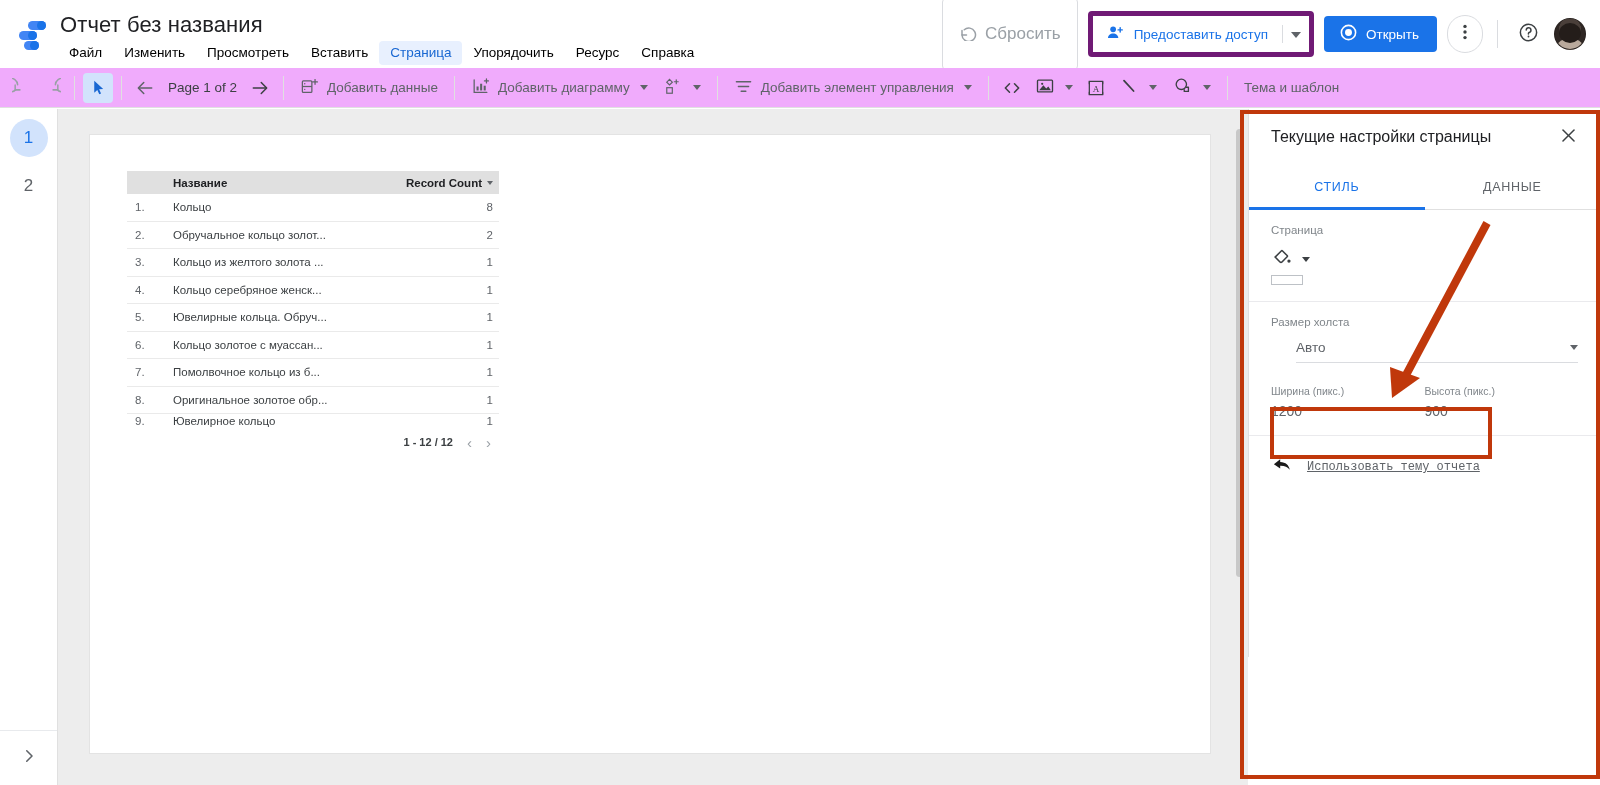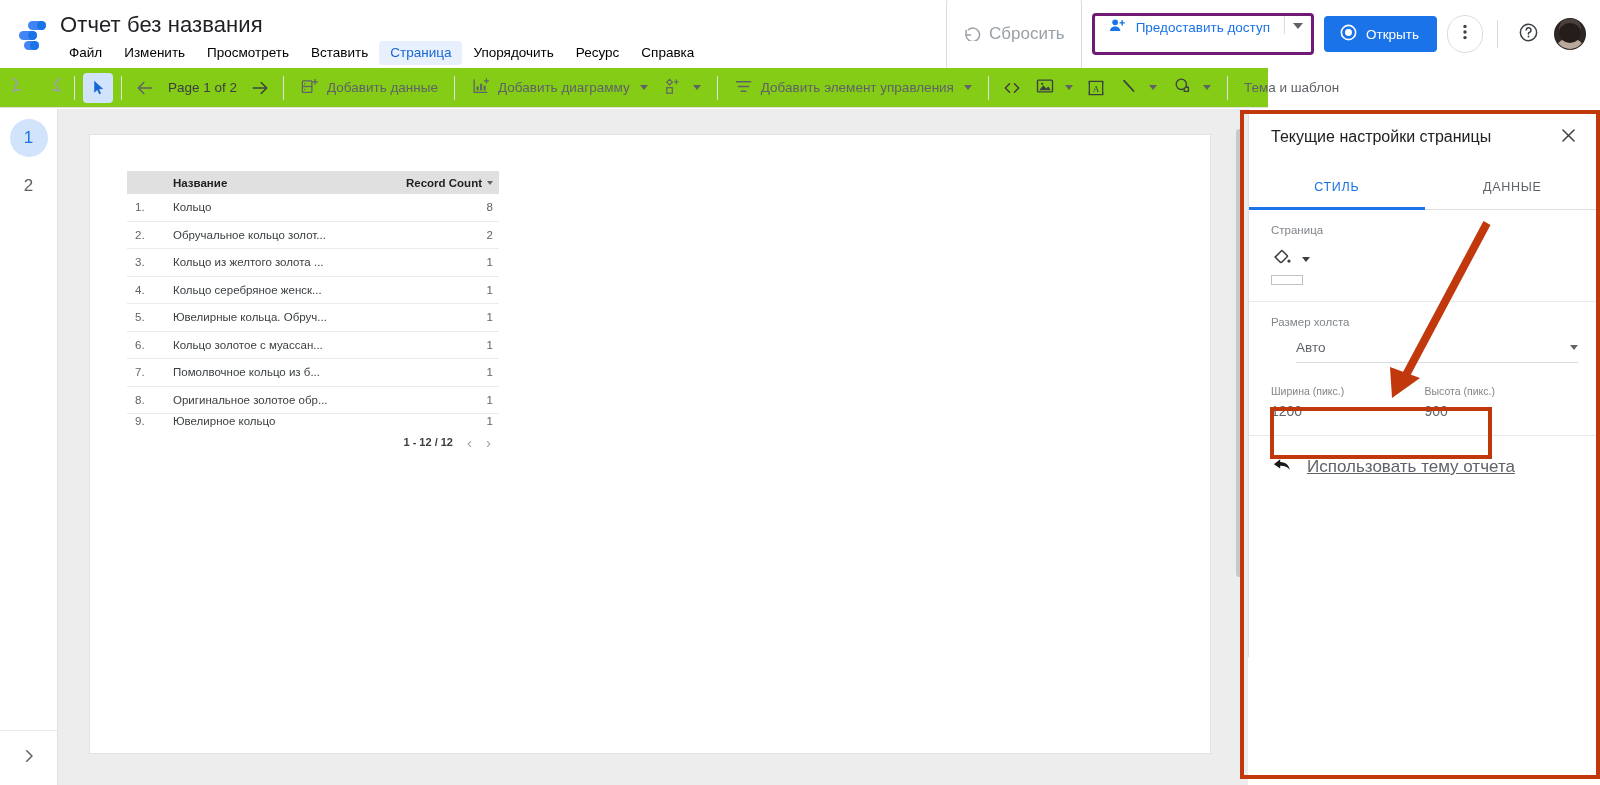--- a/index.html
+++ b/index.html
@@ -39,22 +39,22 @@
     position: absolute; right: 0; top: 12px; height: 44px;
     display: flex; align-items: center; gap: 10px; padding-right: 14px;
   }
   .btn-reset {
     display: flex; align-items: center; gap: 8px;
     height: 36px; padding: 17px 16px;
     border: 1px solid #dadce0; border-radius: 4px; background: #fff;
     color: #9aa0a6; font-size: 17px; cursor: default;
   }
   .btn-share-group {
-    display: flex; align-items: flex-start;
-    height: 36px; border: 3px solid #701a75; border-radius: 4px; background: #fff;
+    display: flex; align-items: center;
+    height: 36px; border: 5px solid #701a75; border-radius: 4px; background: #fff;
     overflow: hidden;
   }
   .btn-share {
     display: flex; align-items: center; gap: 9px;
     padding: 0 14px 0 13px; color: #1a73e8; font-size: 13.5px; font-weight: 500;
     cursor: pointer;
   }
   .btn-share-caret {
     width: 26px; display: flex; align-items: center; justify-content: center;
     border-left: 1px solid #dadce0; cursor: pointer;
@@ -81,22 +81,22 @@
     content:""; position:absolute; left:50%; top:62%; transform:translateX(-50%);
     width: 26px; height: 18px; border-radius: 50% 50% 0 0; background:#b9a99c;
   }
   .avatar:before {
     content:""; position:absolute; left:50%; top:12%; transform:translateX(-50%);
     width: 22px; height: 20px; border-radius: 50%; background:#241d1a; z-index:2;
   }
 
   
   .toolbar {
-    position: absolute; top: 68px; left: 0; width: 1268px; height: 40px;
-    background: #84cc16; border-bottom: 1px solid #e0e0e0;
+    position: absolute; top: 68px; left: 0; width: 1600px; height: 40px;
+    background: #f0abfc; border-bottom: 1px solid #e0e0e0;
     display: flex; align-items: center; padding: 0 6px; box-sizing: border-box;
   }
   .tb-icon {
     width: 30px; height: 30px; display: flex; align-items: center; justify-content: center;
     border-radius: 4px; cursor: pointer; color: #5f6368; flex: none;
   }
   .tb-icon.sel { background: #d2e3fc; color: #1967d2; }
   .tb-sep { width: 1px; height: 24px; background: #e0e0e0; margin: 0 8px; flex:none; }
   .tb-text {
     display: flex; align-items: center; gap: 8px; height: 30px; padding: 0 8px;
@@ -199,21 +199,21 @@
     border-bottom: 1px solid #dadce0; padding: 2px 0 7px 0; margin-top: 4px;
     cursor: pointer;
     margin-left: 25px;
   }
   .select-value { font-size: 13.5px; color: #5f6368; }
   .size-row { display: flex; gap: 0; }
   .size-field { width: 50%; }
   .size-field .lbl { font-size: 10.5px; color: #80868b; margin-bottom: 6px; }
   .size-field .val { font-size: 14px; color: #5f6368; }
   .rp-link-row { display: flex; align-items: center; gap: 14px; padding: 20px 22px; }
-  .rp-link { font-size: 17px; color: #5f6368; text-decoration: underline; cursor: pointer; }
+  .rp-link { font-size: 12px; color: #5f6368; text-decoration: underline; cursor: pointer; font-family: Liberation Mono, monospace; }
 
   
   .anno-panel-box {
     position: absolute; left: 1240px; top: 110px; width: 360px; height: 669px;
     border: 4px solid #c0380b; box-sizing: border-box; pointer-events: none;
   }
   .anno-size-box {
     position: absolute; left: 1270px; top: 407px; width: 222px; height: 52px;
     border: 4px solid #c0380b; box-sizing: border-box; pointer-events: none;
   }

